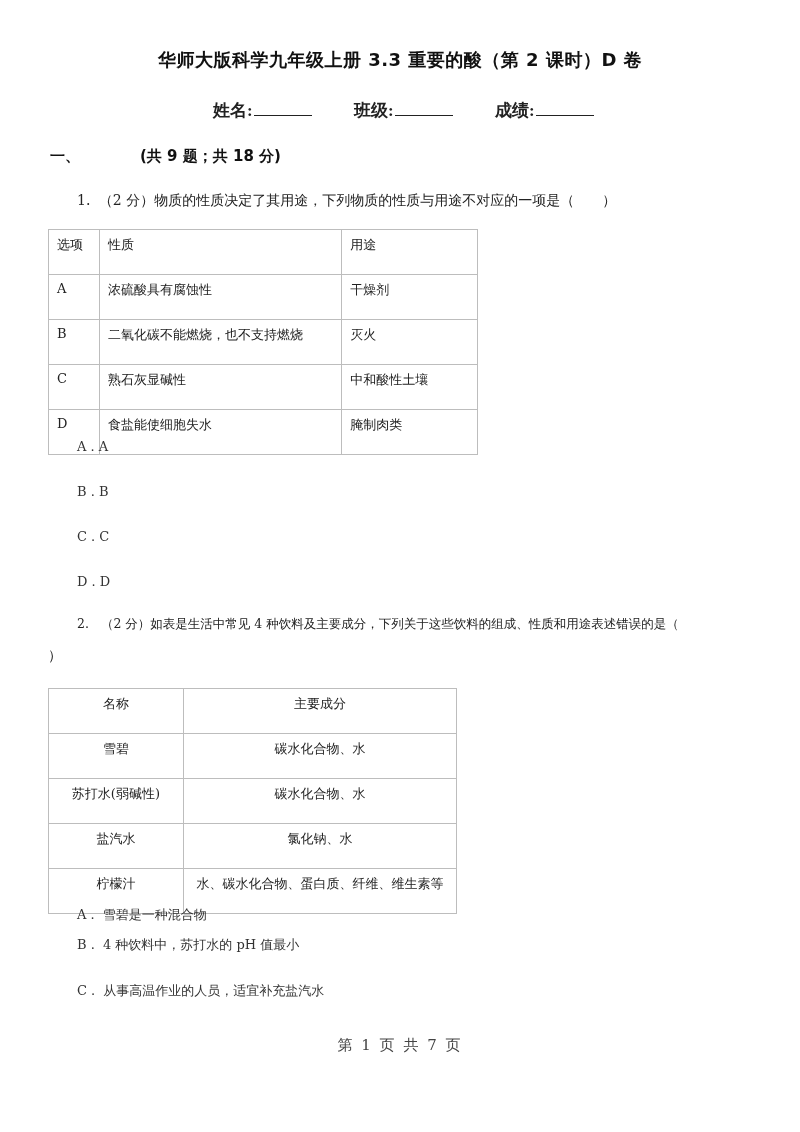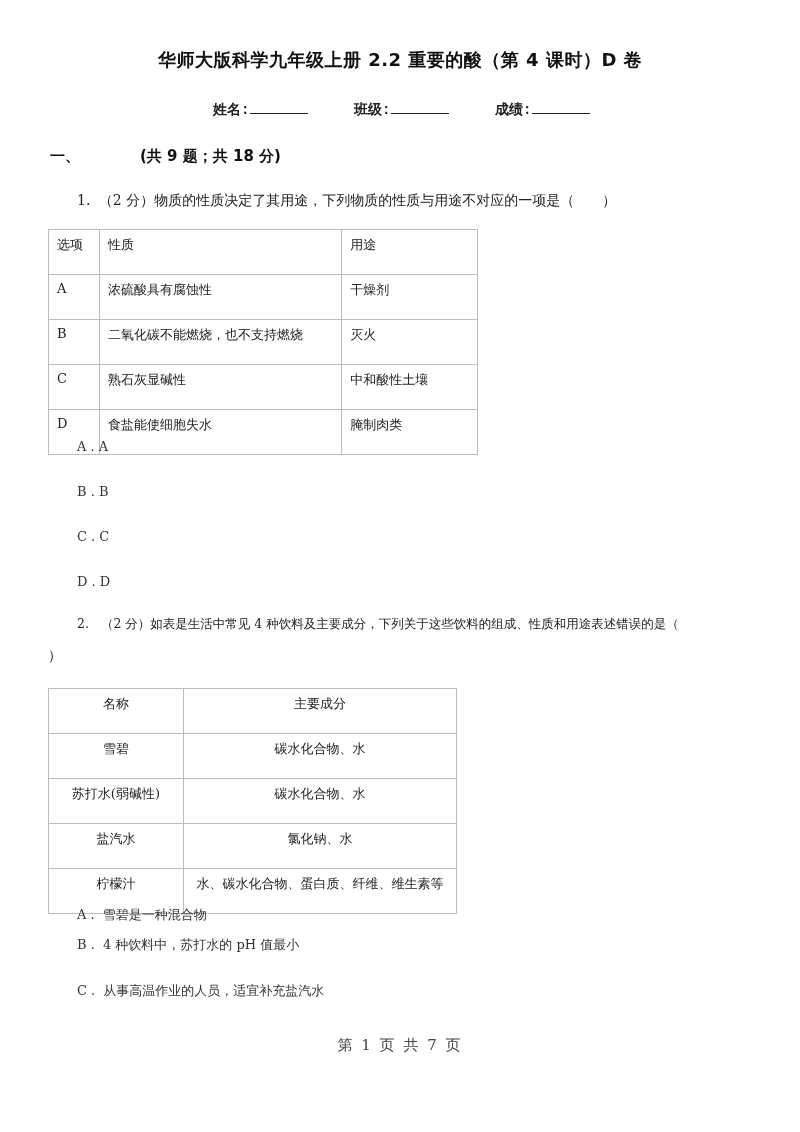--- a/index.html
+++ b/index.html
@@ -8,40 +8,40 @@
       font-family: "DejaVu Serif", "Liberation Serif", serif;
       color: #222;
     }
     .abs { position: absolute; white-space: nowrap; }
     .title {
       left: 0; width: 800px; top: 48px; text-align: center;
       font-size: 18px; font-weight: bold; color: #111;
       font-family: "DejaVu Sans", "Liberation Sans", sans-serif;
       letter-spacing: 0.5px;
     }
-    .info-row { top: 99px; font-size: 14px; font-weight: bold; color: #222; font-family: Liberation Mono, monospace; }
+    .info-row { top: 99px; font-size: 17px; font-weight: bold; color: #222; font-family: Liberation Serif, serif; }
     .info-label { display: inline-block; }
     .blank { display: inline-block; width: 58px; border-bottom: 1px solid #222; height: 14px; vertical-align: baseline; margin-left: 1px; }
     .section { top: 147px; font-size: 15px; font-weight: bold; color: #111; font-family: "DejaVu Sans", sans-serif; }
     .q { font-size: 14px; color: #222; }
     .opt { font-size: 13px; color: #333; }
     table.qtable {
       position: absolute; border-collapse: collapse; font-size: 13px; color: #222;
     }
     table.qtable td {
       border: 1px solid #bdbdbd; vertical-align: top; padding: 0; height: 38px;
     }
     table.t1 td { padding: 6px 0 0 8px; }
     table.t2 td { text-align: center; padding-top: 6px; }
     .footer { left: 0; width: 800px; top: 1036px; text-align: center; font-size: 15px; color: #444; letter-spacing: 2px; }
   </style>
 </head>
 <body>
 
-<div class="abs title">华师大版科学九年级上册 2.2 重要的酸（第 4 课时）D 卷</div>
+<div class="abs title">华师大版科学九年级上册 3.3 重要的酸（第 2 课时）D 卷</div>
 
 <div class="abs info-row" style="left:213px;">
   <span class="info-label">姓名:</span><span class="blank"></span>
 </div>
 <div class="abs info-row" style="left:354px;">
   <span class="info-label">班级:</span><span class="blank"></span>
 </div>
 <div class="abs info-row" style="left:495px;">
   <span class="info-label">成绩:</span><span class="blank"></span>
 </div>

